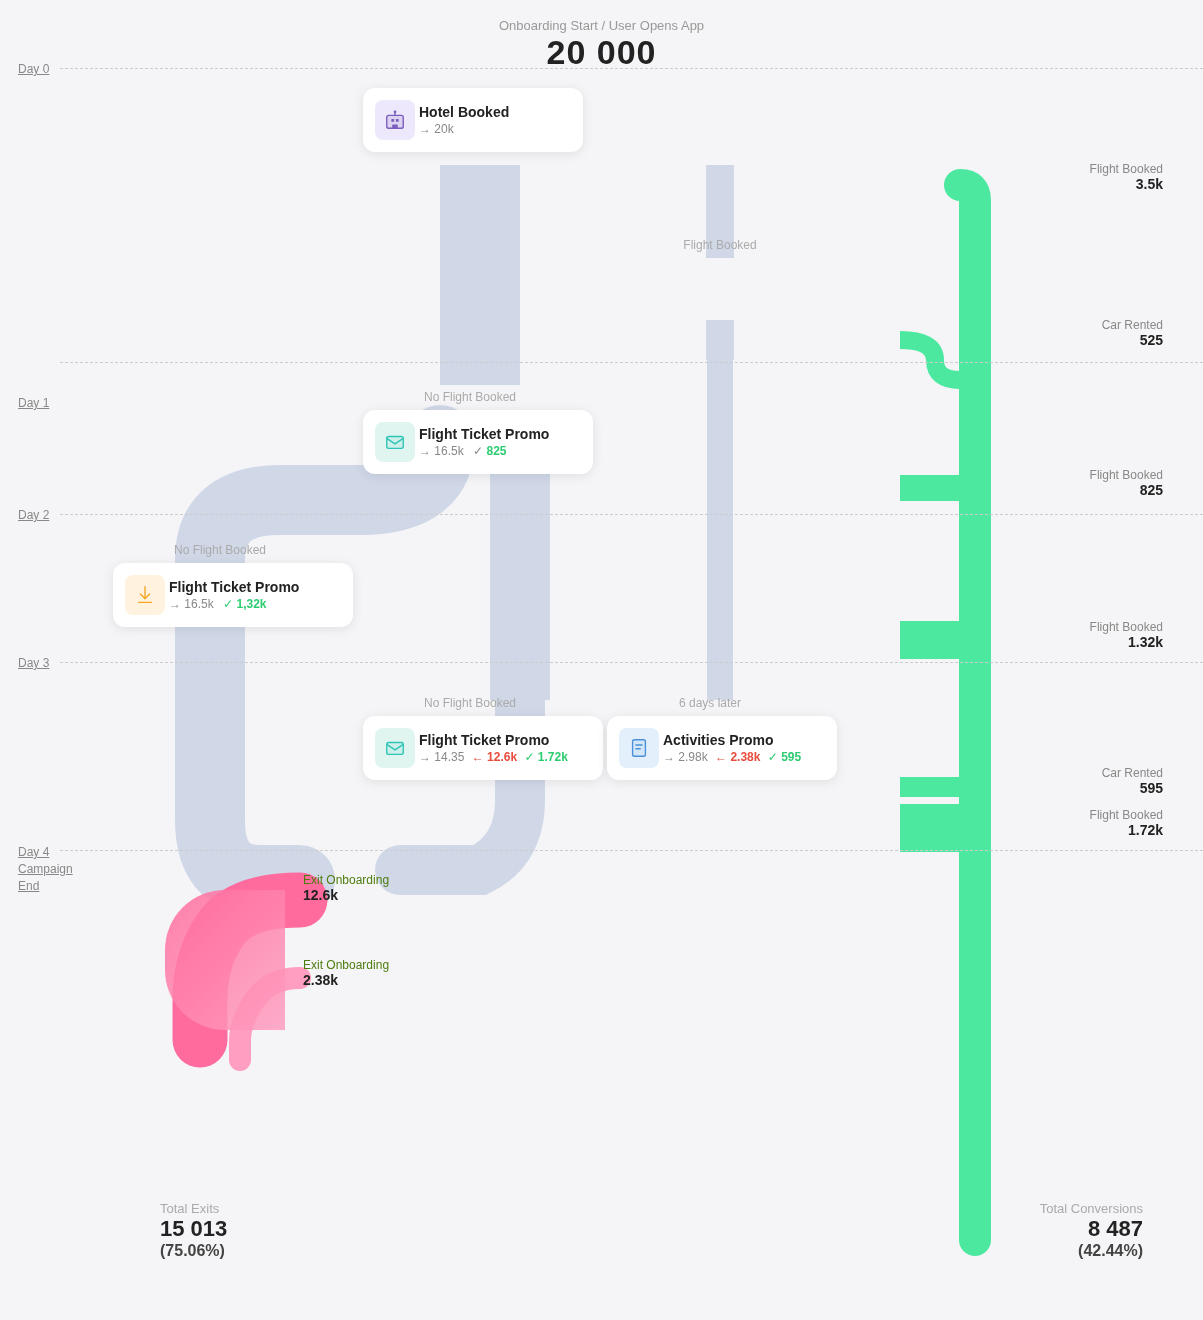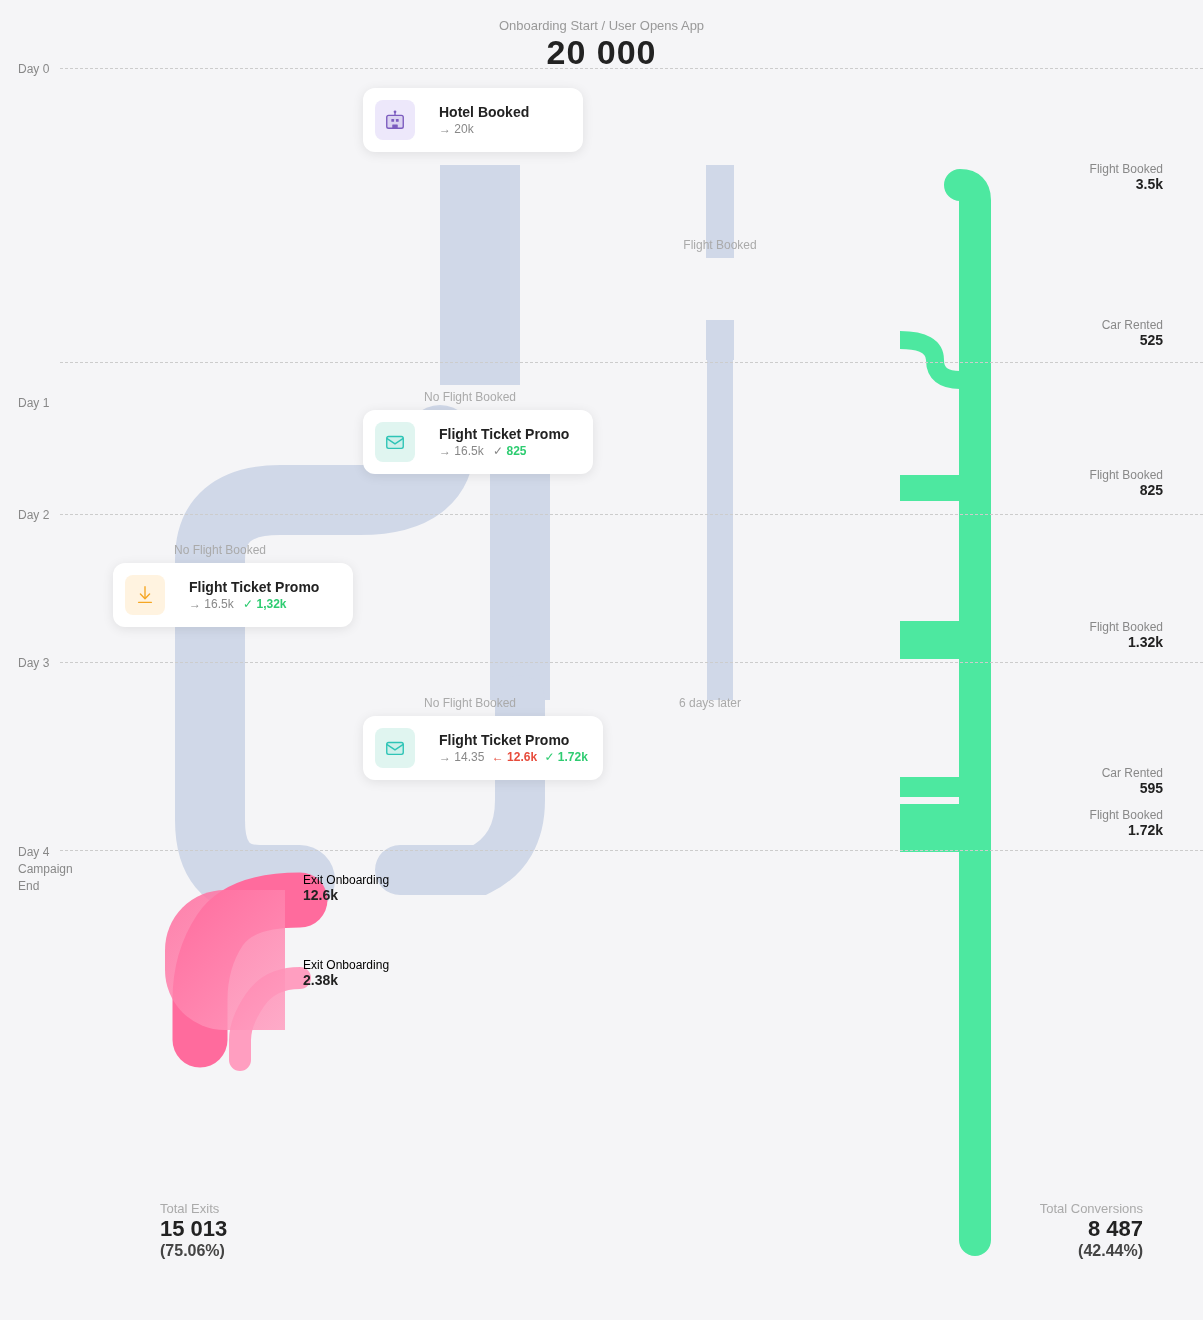--- a/index.html
+++ b/index.html
@@ -18,20 +18,21 @@
       height: 1320px;
     }
 
     
     .day-label {
       position: absolute;
       left: 18px;
       font-size: 12px;
       color: #888;
       line-height: 1.3;
+      text-decoration: underline;
     }
     .day-line {
       position: absolute;
       left: 60px;
       right: 0;
       height: 1px;
       border-top: 1.5px dashed #ccc;
     }
 
     
@@ -54,21 +55,21 @@
 
     
     .card {
       position: absolute;
       background: #fff;
       border-radius: 12px;
       box-shadow: 0 2px 12px rgba(0,0,0,0.09);
       padding: 12px 14px 12px 12px;
       display: flex;
       align-items: center;
-      gap: 24px;
+      gap: 4px;
       min-width: 160px;
     }
     .card-icon {
       width: 40px;
       height: 40px;
       border-radius: 8px;
       display: flex;
       align-items: center;
       justify-content: center;
       flex-shrink: 0;
@@ -120,21 +121,21 @@
     
     .flow-svg {
       position: absolute;
       top: 0; left: 0;
       width: 1203px;
       height: 1320px;
       pointer-events: none;
     }
     .exit-label {
       font-size: 12px;
-      color: #000000;
+      color: #4d7c0f;
       text-align: right;
     }
     .exit-value {
       font-size: 14px;
       font-weight: 700;
       color: #222;
     }
 
     
     .total-exits {
@@ -297,20 +298,39 @@
       <div class="card-meta">
         <span class="arrow">→ 14.35</span>
         <span style="margin-left:4px; color:#e74c3c;">←</span>
         <span class="red">12.6k</span>
         <span style="margin-left:4px; color:#2ecc71;">✓</span>
         <span class="green">1.72k</span>
       </div>
     </div>
   </div>
 
+  <div class="card" style="left: 607px; top: 716px; width: 230px;">
+    <div class="card-icon blue">
+      <svg width="22" height="22" viewBox="0 0 24 24" fill="none">
+        <rect x="5" y="3" width="14" height="18" rx="2" stroke="#4a90d9" stroke-width="1.5" fill="#4a90d9" fill-opacity="0.1"></rect>
+        <rect x="8" y="8" width="8" height="1.5" rx="0.5" fill="#4a90d9"></rect>
+        <rect x="8" y="12" width="6" height="1.5" rx="0.5" fill="#4a90d9"></rect>
+      </svg>
+    </div>
+    <div class="card-content">
+      <div class="card-title">Activities Promo</div>
+      <div class="card-meta">
+        <span class="arrow">→ 2.98k</span>
+        <span style="margin-left:4px; color:#e74c3c;">←</span>
+        <span class="red">2.38k</span>
+        <span style="margin-left:4px; color:#2ecc71;">✓</span>
+        <span class="green">595</span>
+      </div>
+    </div>
+  </div>
 
   <div class="right-label" style="top: 162px; right: 40px;">
     <div class="rl-title">Flight Booked</div>
     <div class="rl-value">3.5k</div>
   </div>
 
   <div class="right-label" style="top: 318px; right: 40px;">
     <div class="rl-title">Car Rented</div>
     <div class="rl-value">525</div>
   </div>

